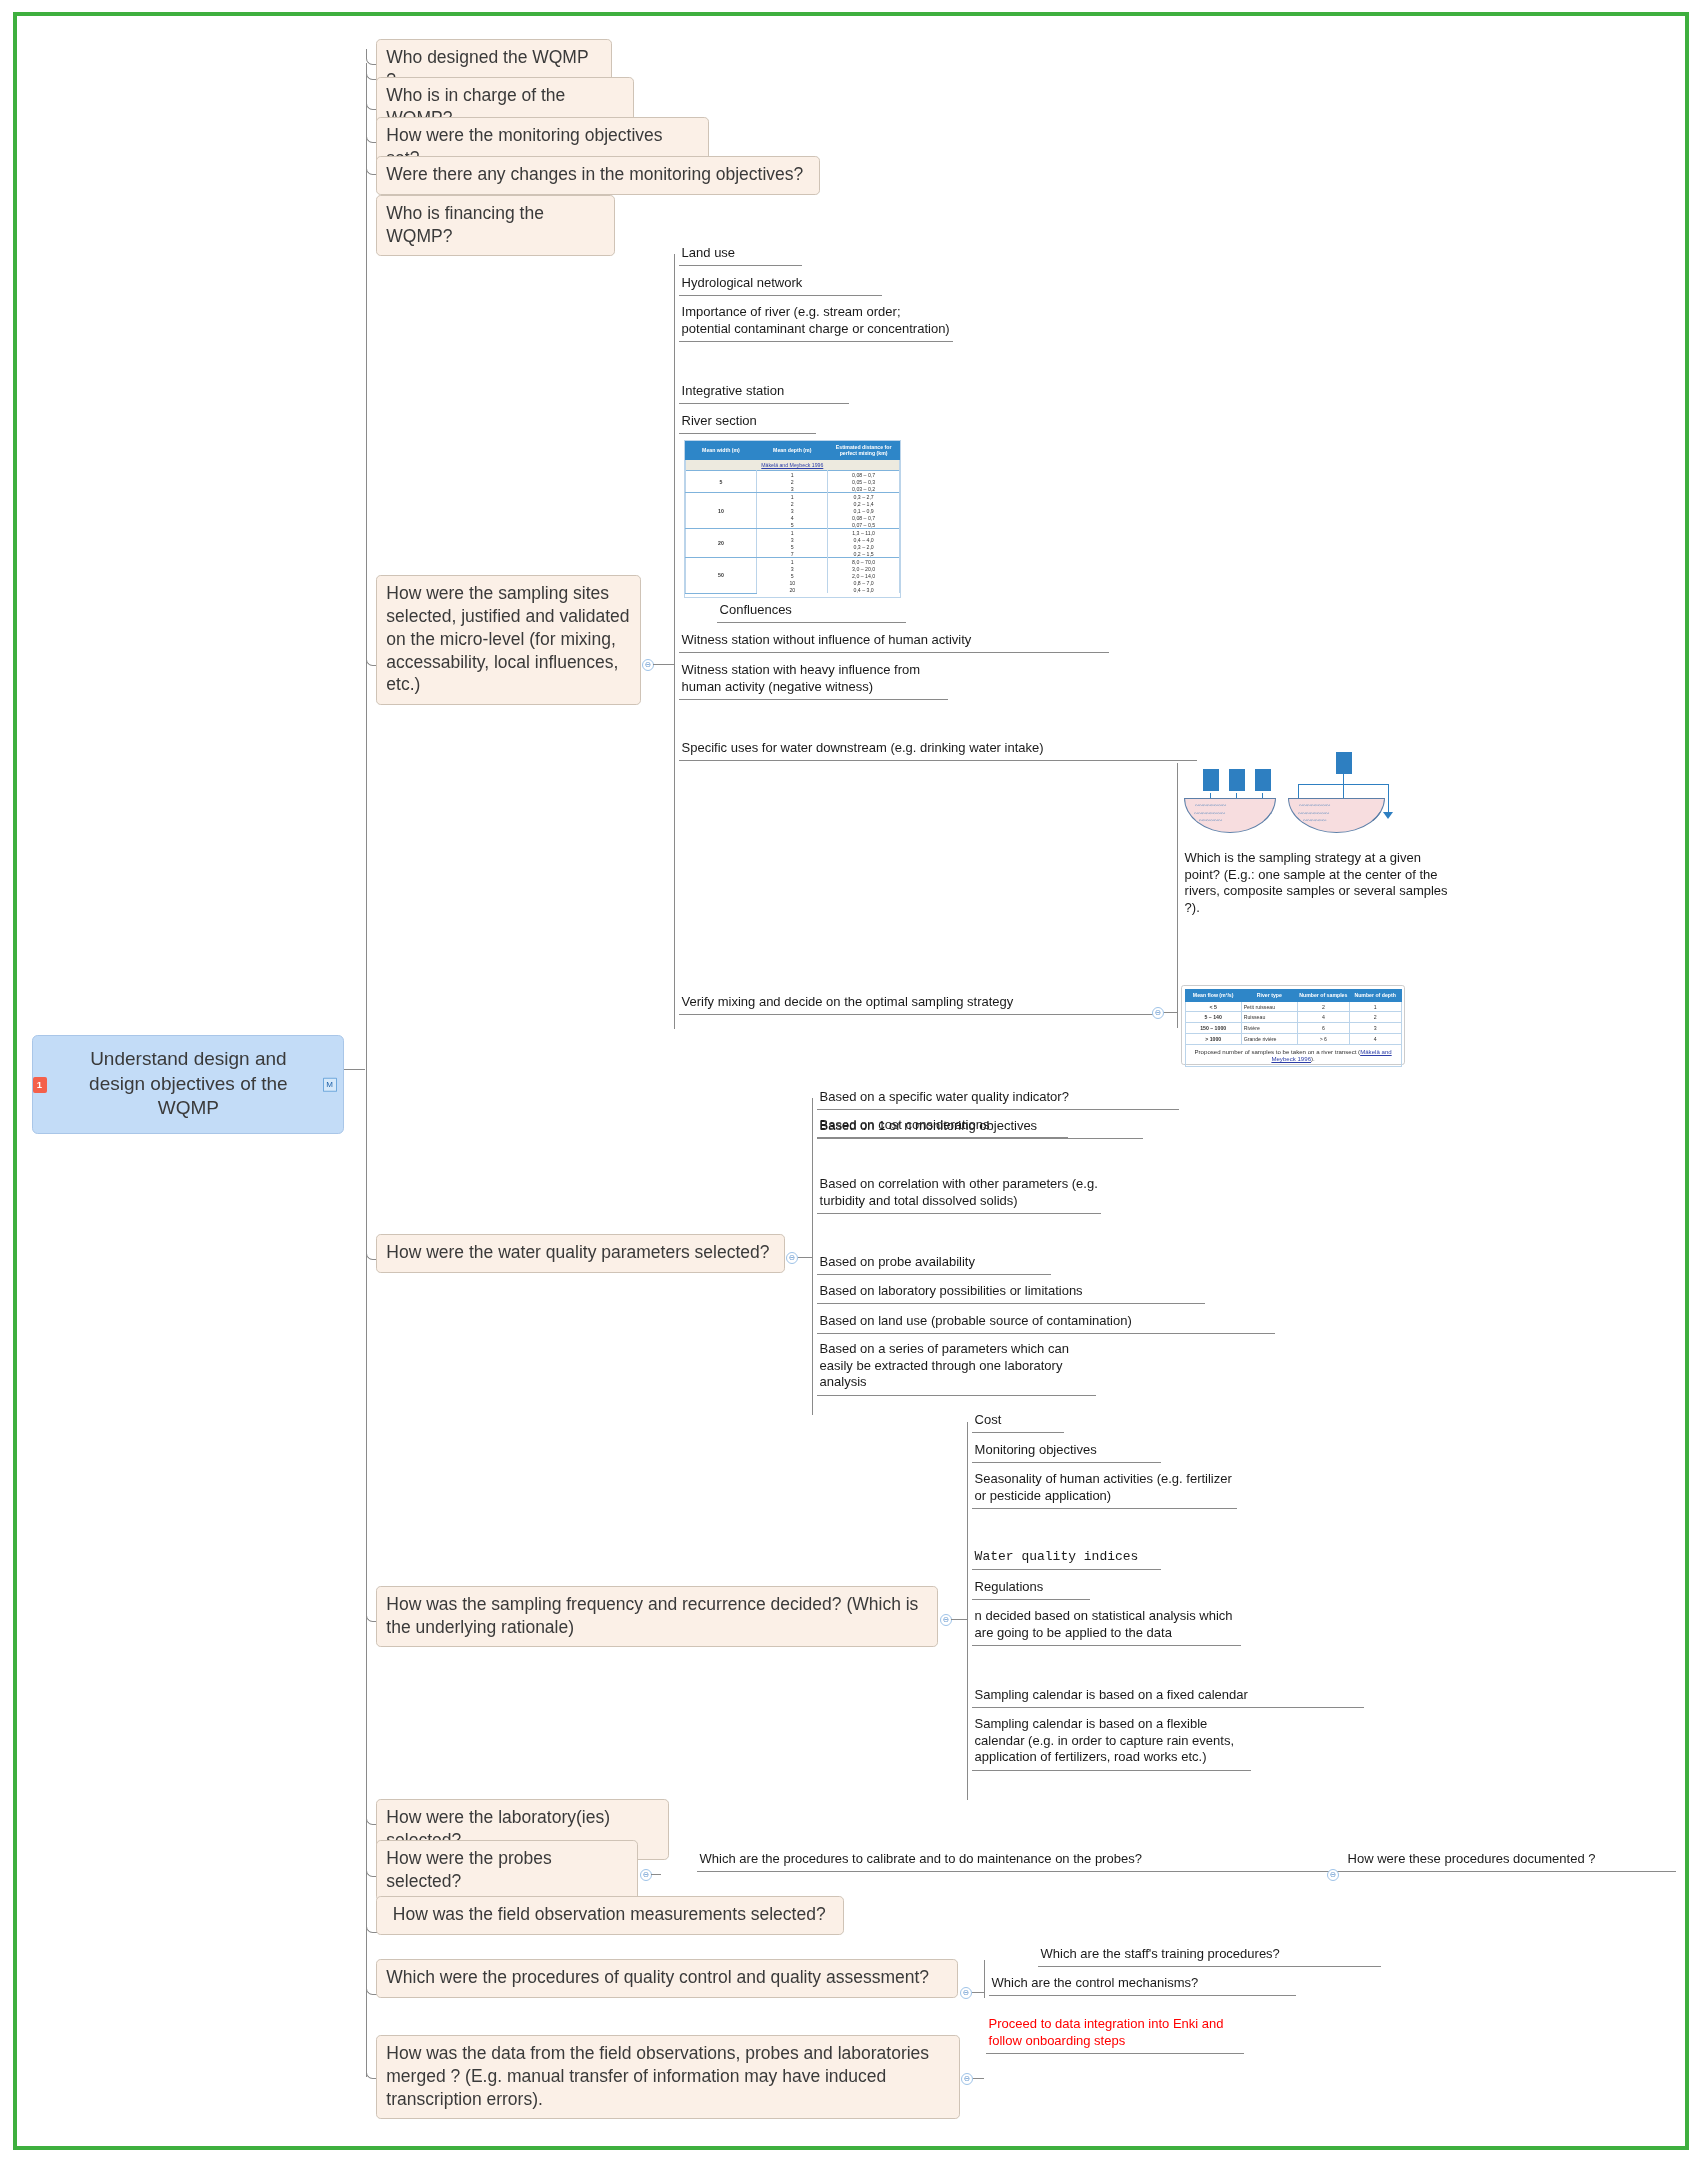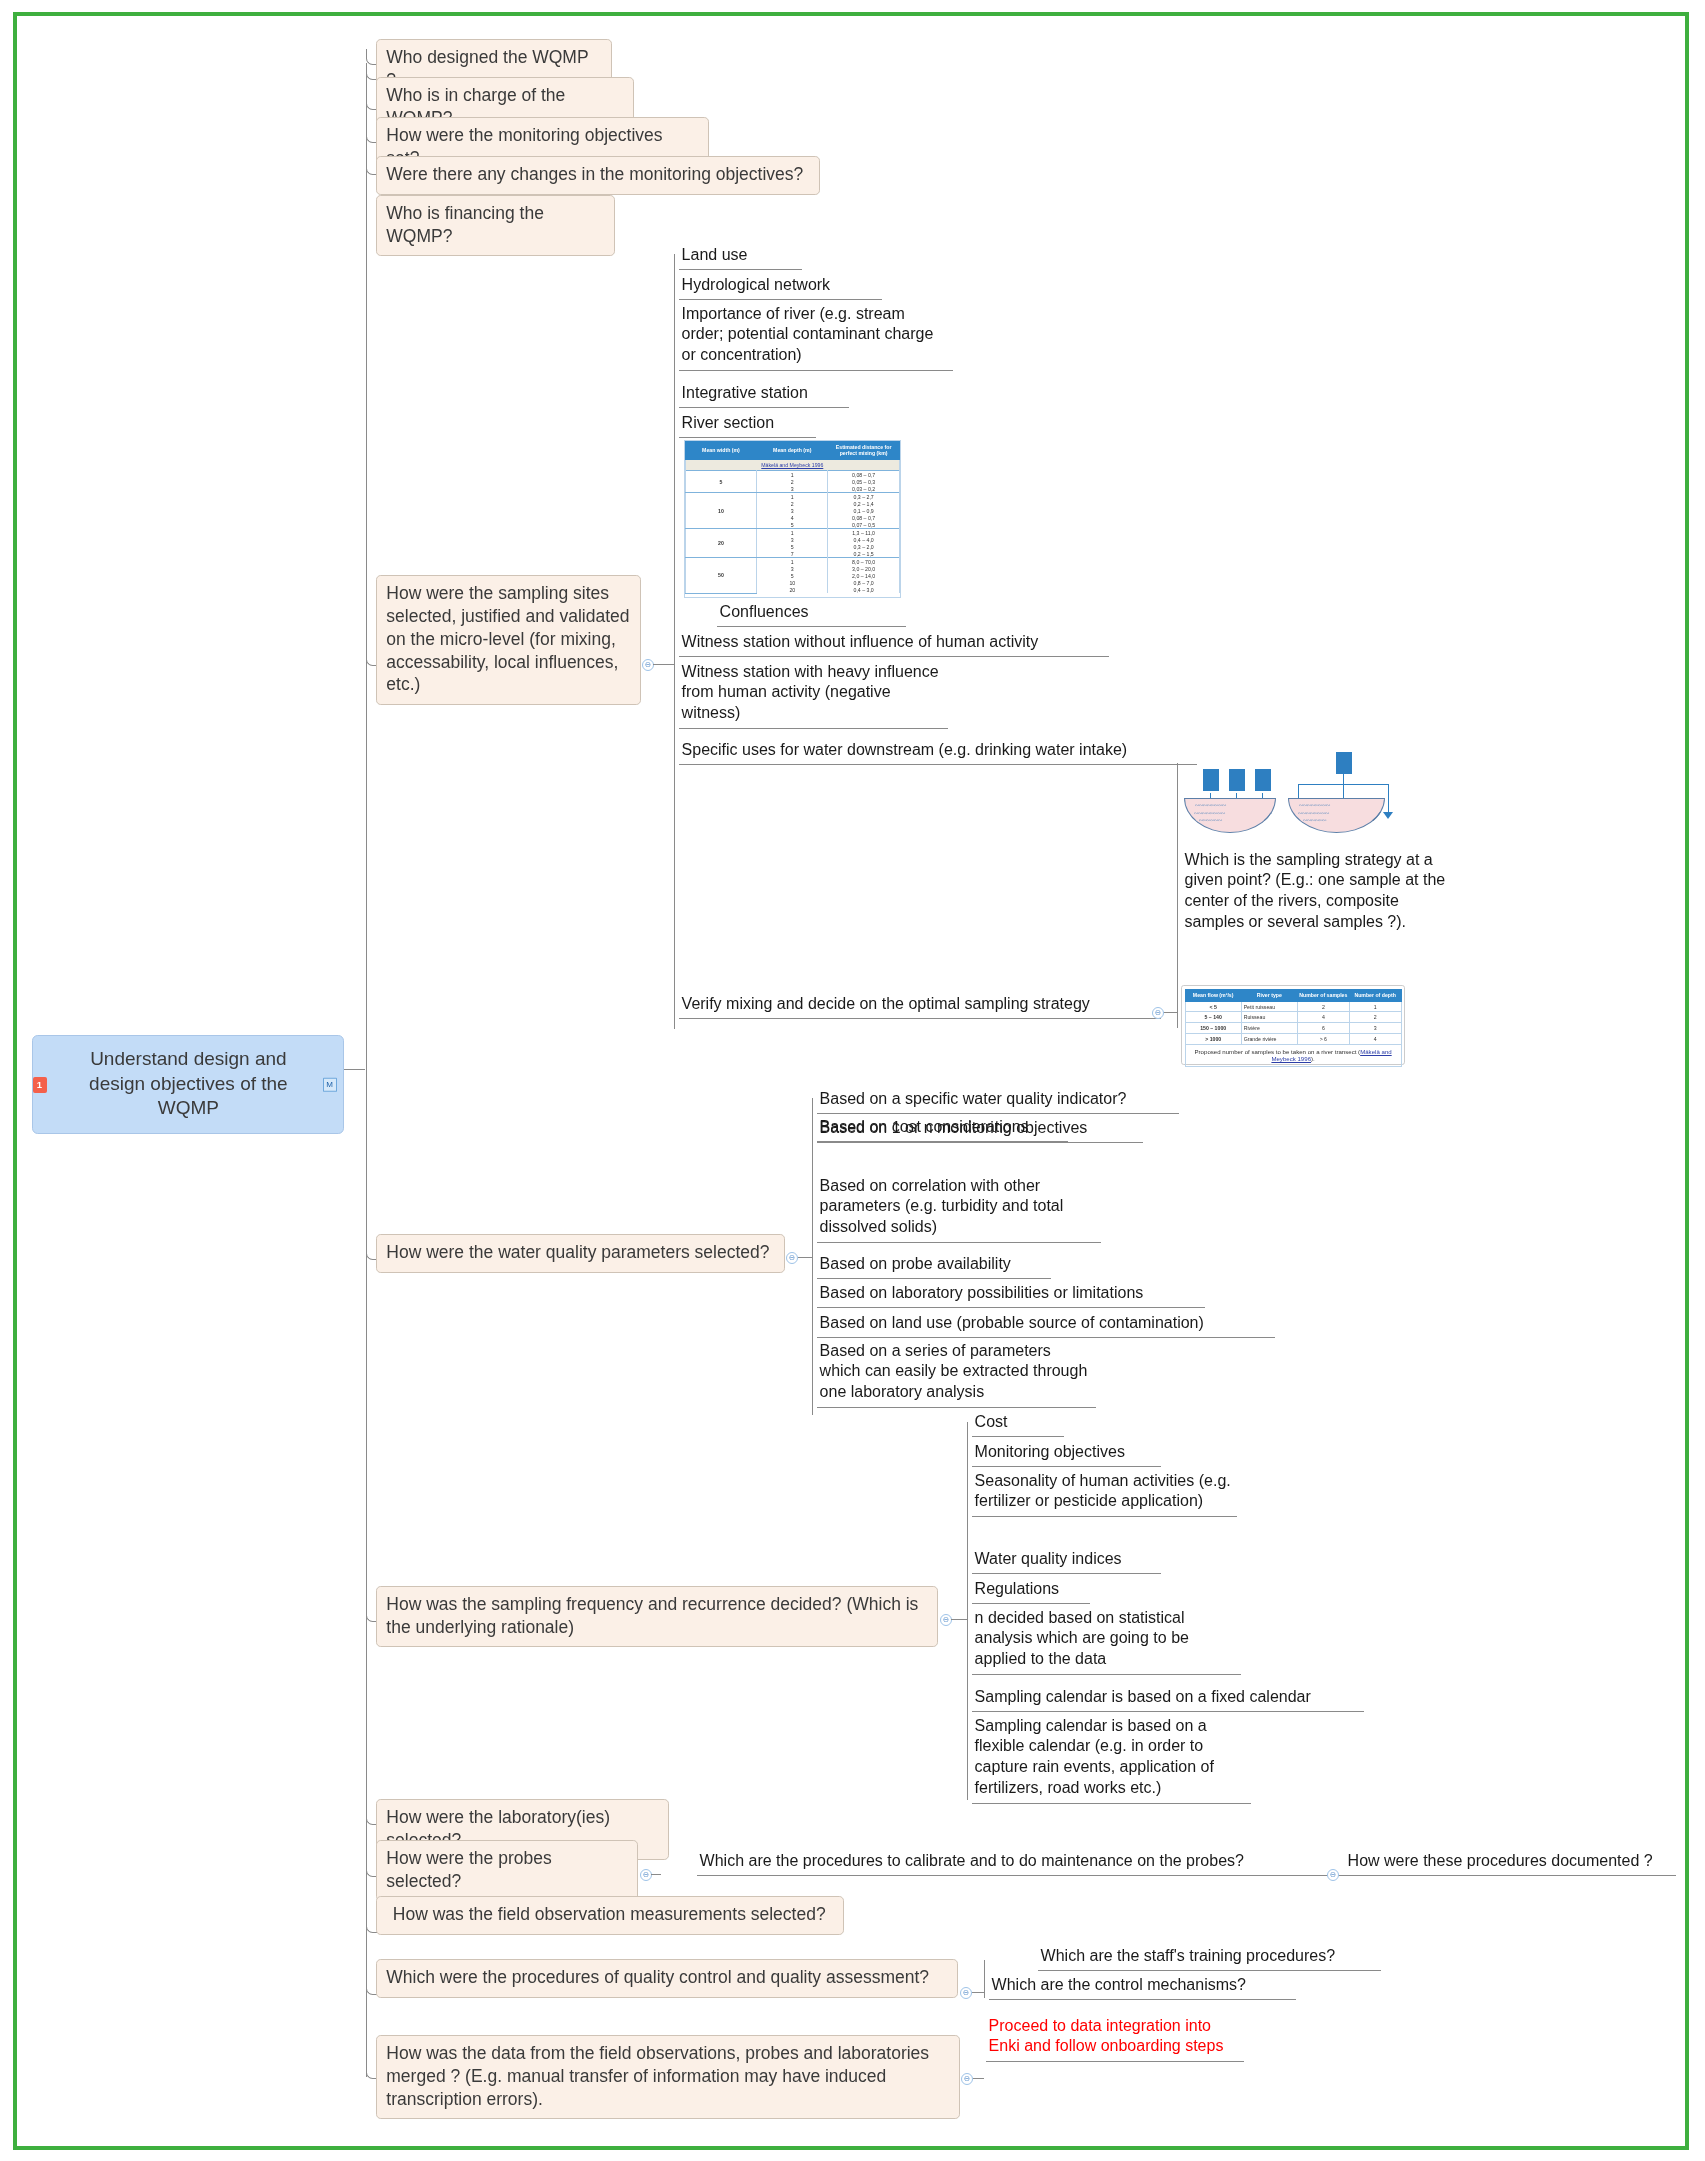--- a/index.html
+++ b/index.html
@@ -21,21 +21,21 @@
     background:#FBF0E7;border:0.5px solid #CFC3B6;border-radius:4.7px;
     color:#3A3A3A;font-size:17.5px;line-height:1.30;
     padding:6.6px 9.5px 7.6px 9.5px;
   }
   .central{
     background:#C3DCF7;border:0.5px solid #A9C6E8;border-radius:5.7px;
     color:#3A3A3A;font-size:19px;line-height:1.30;text-align:center;
     padding:11.3px 27.4px 12.3px 27.4px;
   }
   .plain{
-    color:#1A1A1A;font-size:16px;line-height:1.30;
+    color:#1A1A1A;font-size:13px;line-height:1.30;
     border-bottom:0.9px solid #8A8A8A;padding:1.9px 2.8px 3.8px 2.8px;background:transparent;
   }
   .plain.nob{border-bottom:none;}
   .redtxt{color:#FF0000;}
   
   .vline{position:absolute;width:0.9px;background:#8A8A8A;}
   .hline{position:absolute;height:0.9px;background:#8A8A8A;}
   .elbow{position:absolute;border-left:0.9px solid #8A8A8A;border-bottom:0.9px solid #8A8A8A;border-bottom-left-radius:6.6px;}
   
   .badge-num{
@@ -404,21 +404,21 @@
 
   <div class="node plain" style="left:955px;top:1394px;width:92px;">
     <span>Cost</span>
   </div>
   <div class="node plain" style="left:955px;top:1424px;width:189px;">
     <span>Monitoring objectives</span>
   </div>
   <div class="node plain" style="left:955px;top:1453px;width:265px;">
     <span>Seasonality of human activities (e.g. fertilizer or pesticide application)</span>
   </div>
-  <div class="node plain" style="left:955px;top:1531px;width:189px;">
+  <div class="node plain" style="left:955px;top:1531px;width:189px;font-family:Liberation Mono, monospace;">
     <span>Water quality indices</span>
   </div>
   <div class="node plain" style="left:955px;top:1561px;width:118px;">
     <span>Regulations</span>
   </div>
   <div class="node plain" style="left:955px;top:1590px;width:269px;">
     <span>n decided based on statistical analysis which are going to be applied to the data</span>
   </div>
   <div class="node plain" style="left:955px;top:1669px;width:392px;">
     <span>Sampling calendar is based on a fixed calendar</span>

